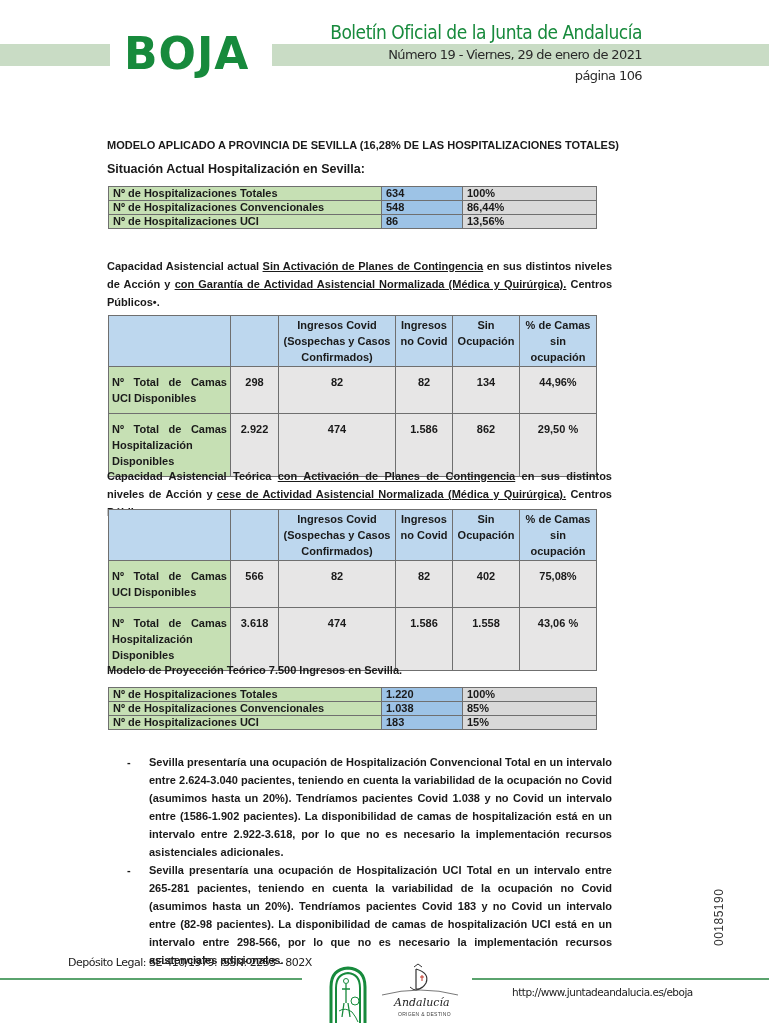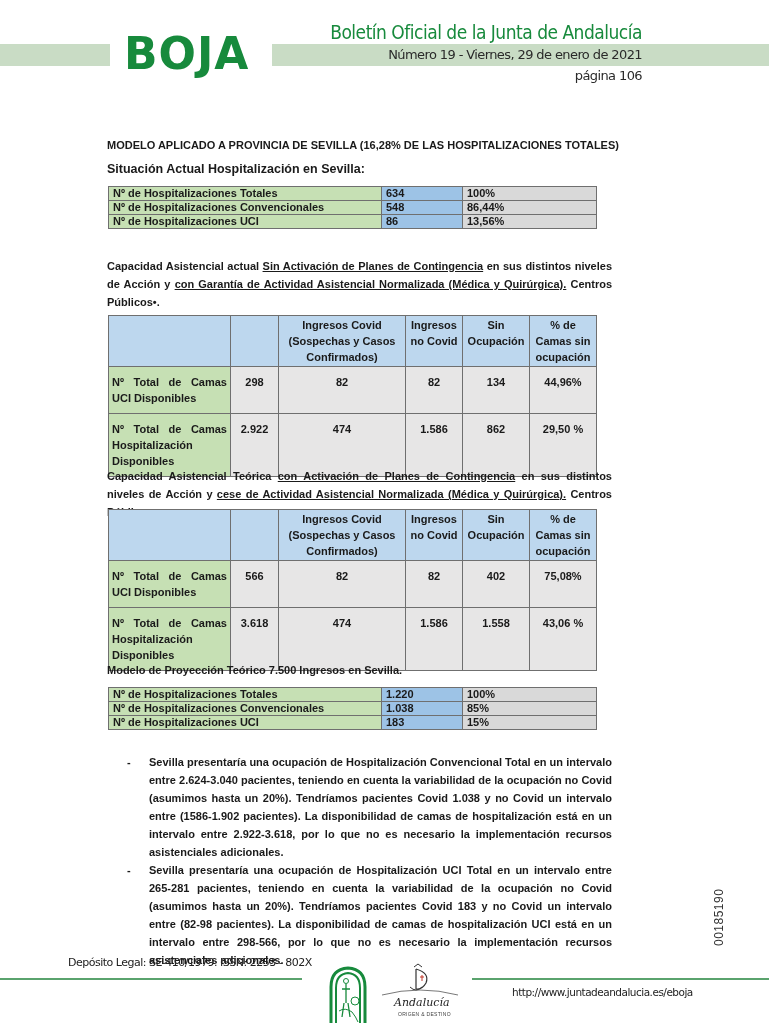--- a/index.html
+++ b/index.html
@@ -25,21 +25,21 @@
   .t-small td { height: 14px; line-height: 13px; }
   .t-small td.lbl { background: #c6e0b4; width: 273px; text-align: left; }
   .t-small td.val { background: #9dc3e6; width: 81px; text-align: left; margin-top: 33px; }
   .t-small td.pct { background: #d9d9d9; }
 
   .t-big { left: 108px; width: 489px; }
   .t-big th { background: #bdd7ee; font-weight: bold; text-align: center; vertical-align: top; line-height: 16px; padding: 1px 3px; }
   .t-big td { background: #e7e6e6; text-align: center; vertical-align: top; line-height: 16px; padding: 7px 3px; }
   .t-big td.rowlbl { background: #c6e0b4; text-align: justify; text-align-last: left; width: 122px; }
   .t-big .c1 { width: 48px; }
-  .t-big .c2 { width: 127px; }
+  .t-big .c2 { width: 117px; }
   .t-big .c3 { width: 57px; }
   .t-big .c4 { width: 67px; }
 
   .bullets { position: absolute; left: 107px; top: 753px; width: 505px; font-size: 11px; font-weight: bold; line-height: 18px; }
   .bullet { position: relative; padding-left: 42px; text-align: justify; }
   .bullet .dash { position: absolute; left: 20px; top: 0; }
 
   .side-code { position: absolute; left: 712px; top: 946px; transform: rotate(-90deg); transform-origin: left top; font-size: 12px; color: #333; letter-spacing: 0.5px; }
 
   

